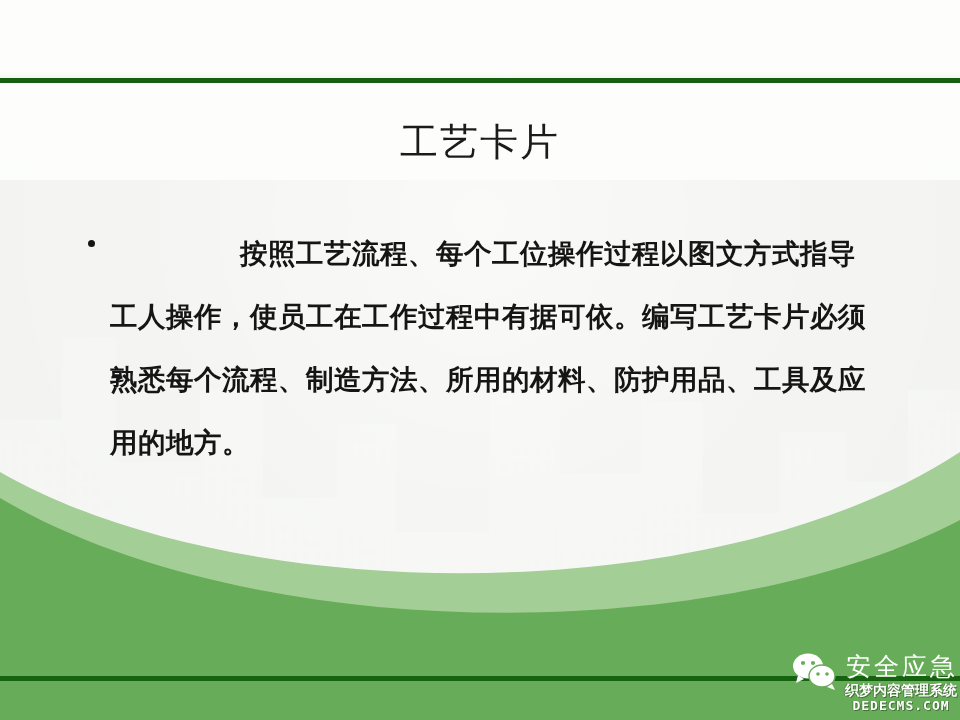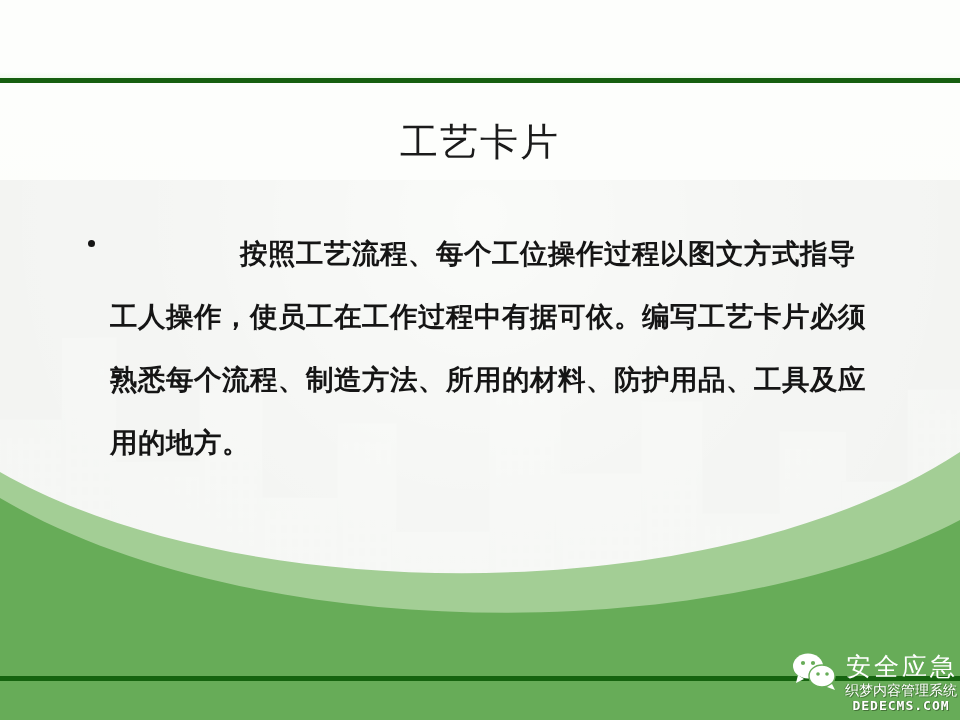--- a/index.html
+++ b/index.html
@@ -149,21 +149,21 @@
     position: absolute;
     left: 845px; top: 682px;
     text-align: center;
     width: 112px;
   }
   .wm-cn {
     font-size: 14px;
     line-height: 16px;
     color: #ffffff;
     letter-spacing: 0px;
-    font-weight: 400;
+    font-weight: 700;
     text-shadow: 1px 1px 0 rgba(40,70,30,.55), -1px 0 0 rgba(40,70,30,.35);
     white-space: nowrap;
   }
   .wm-en {
     font-size: 13px;
     line-height: 15px;
     color: #ffffff;
     letter-spacing: 1px;
     font-weight: 700;
     text-shadow: 1px 1px 0 rgba(40,70,30,.55), -1px 0 0 rgba(40,70,30,.35);

